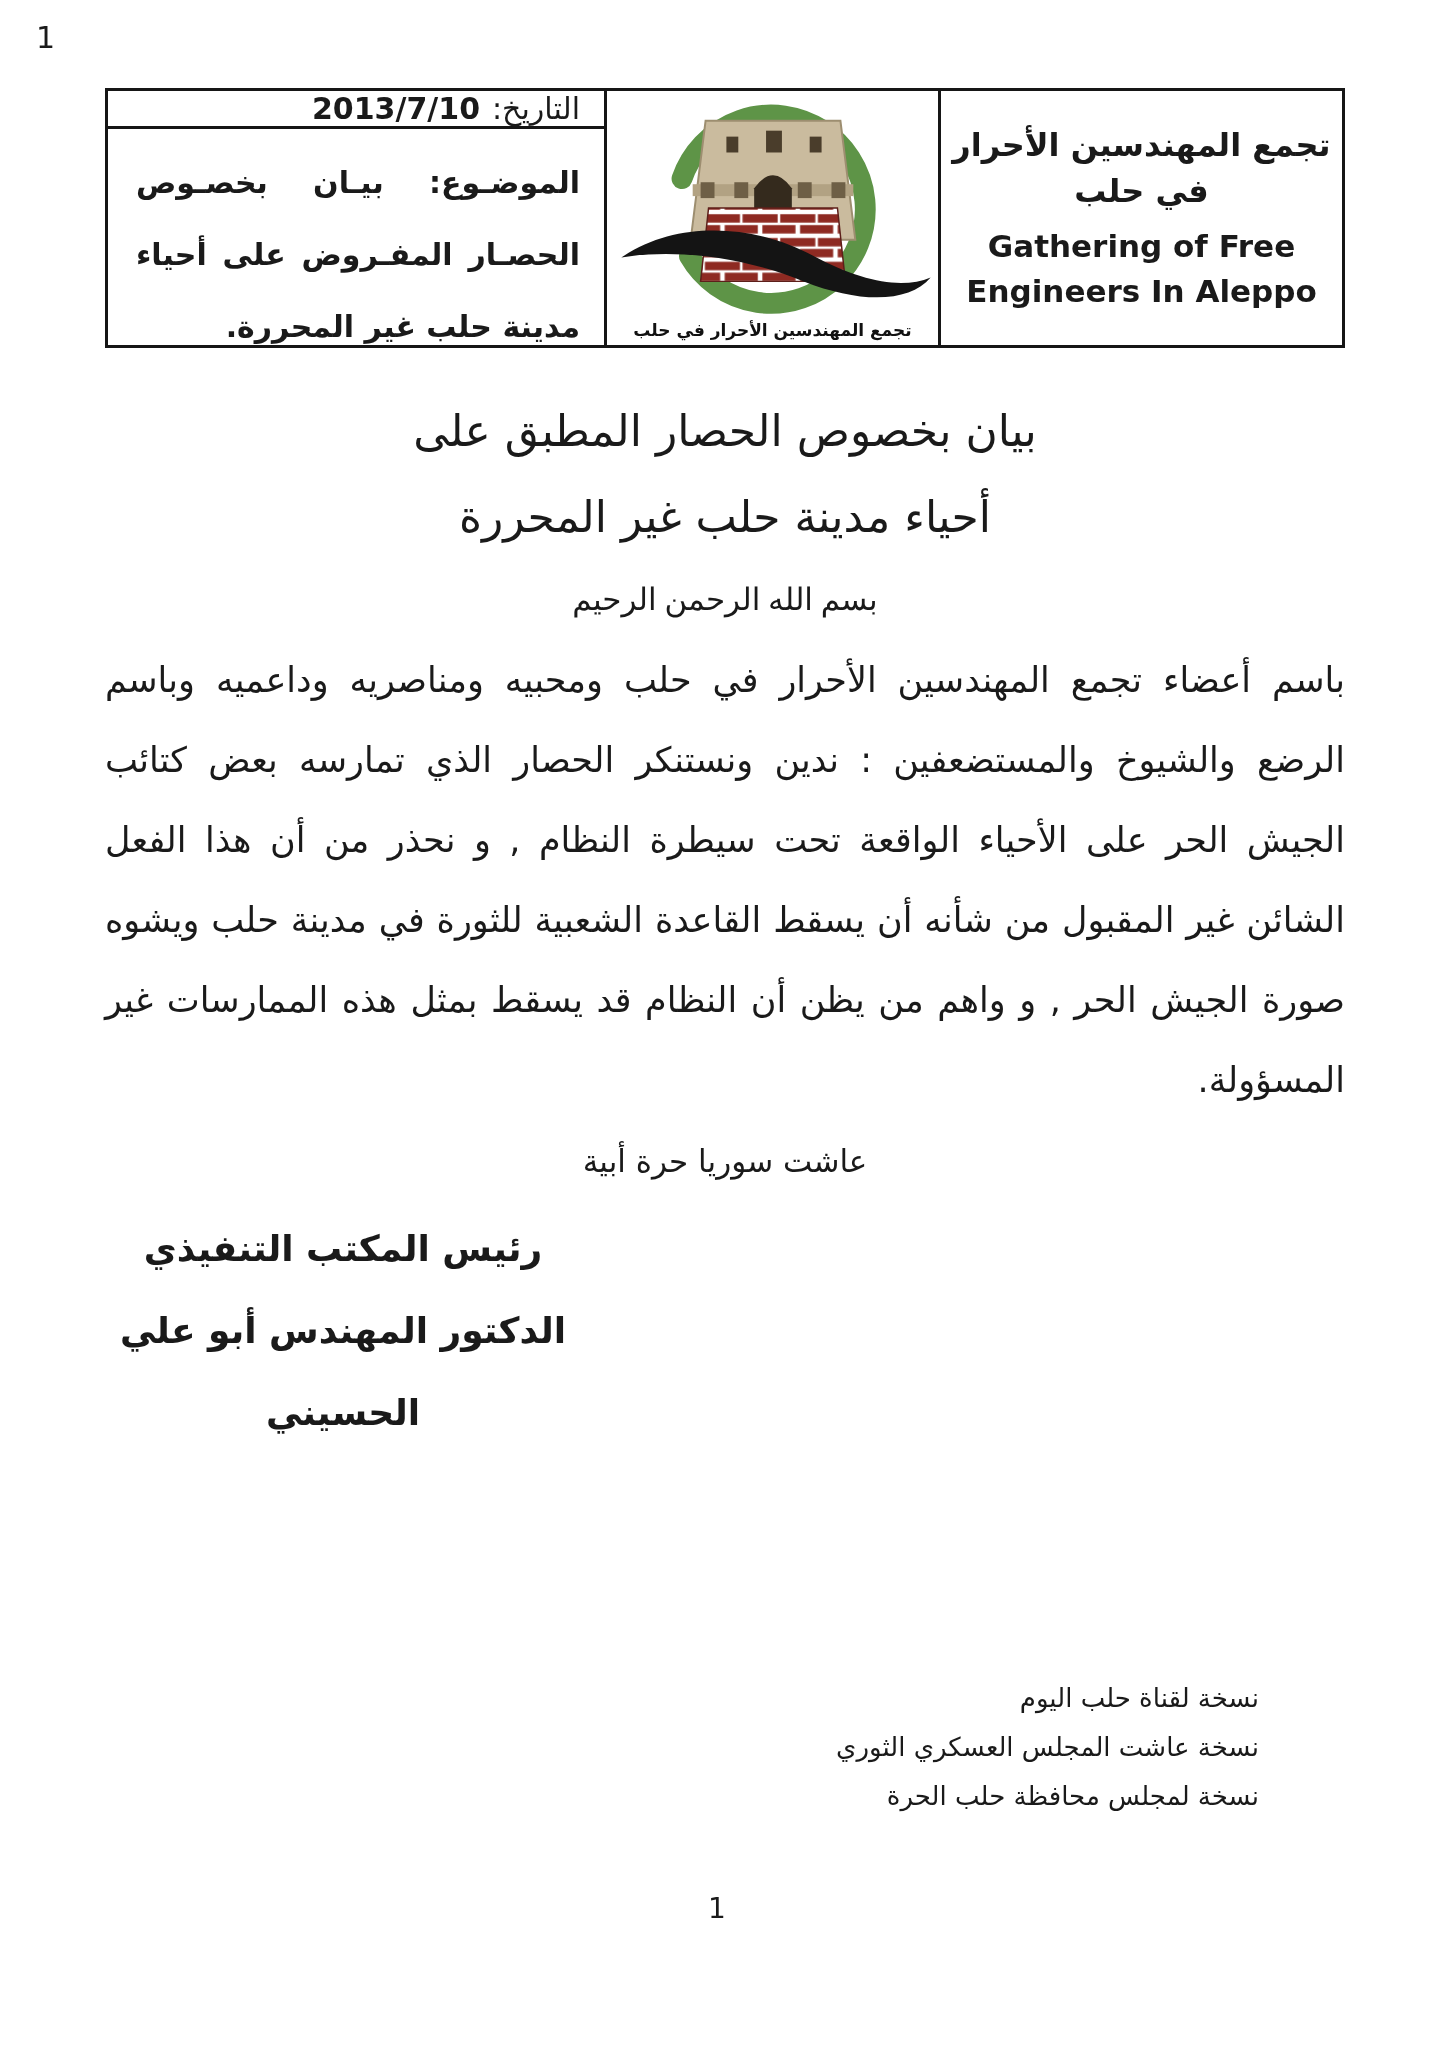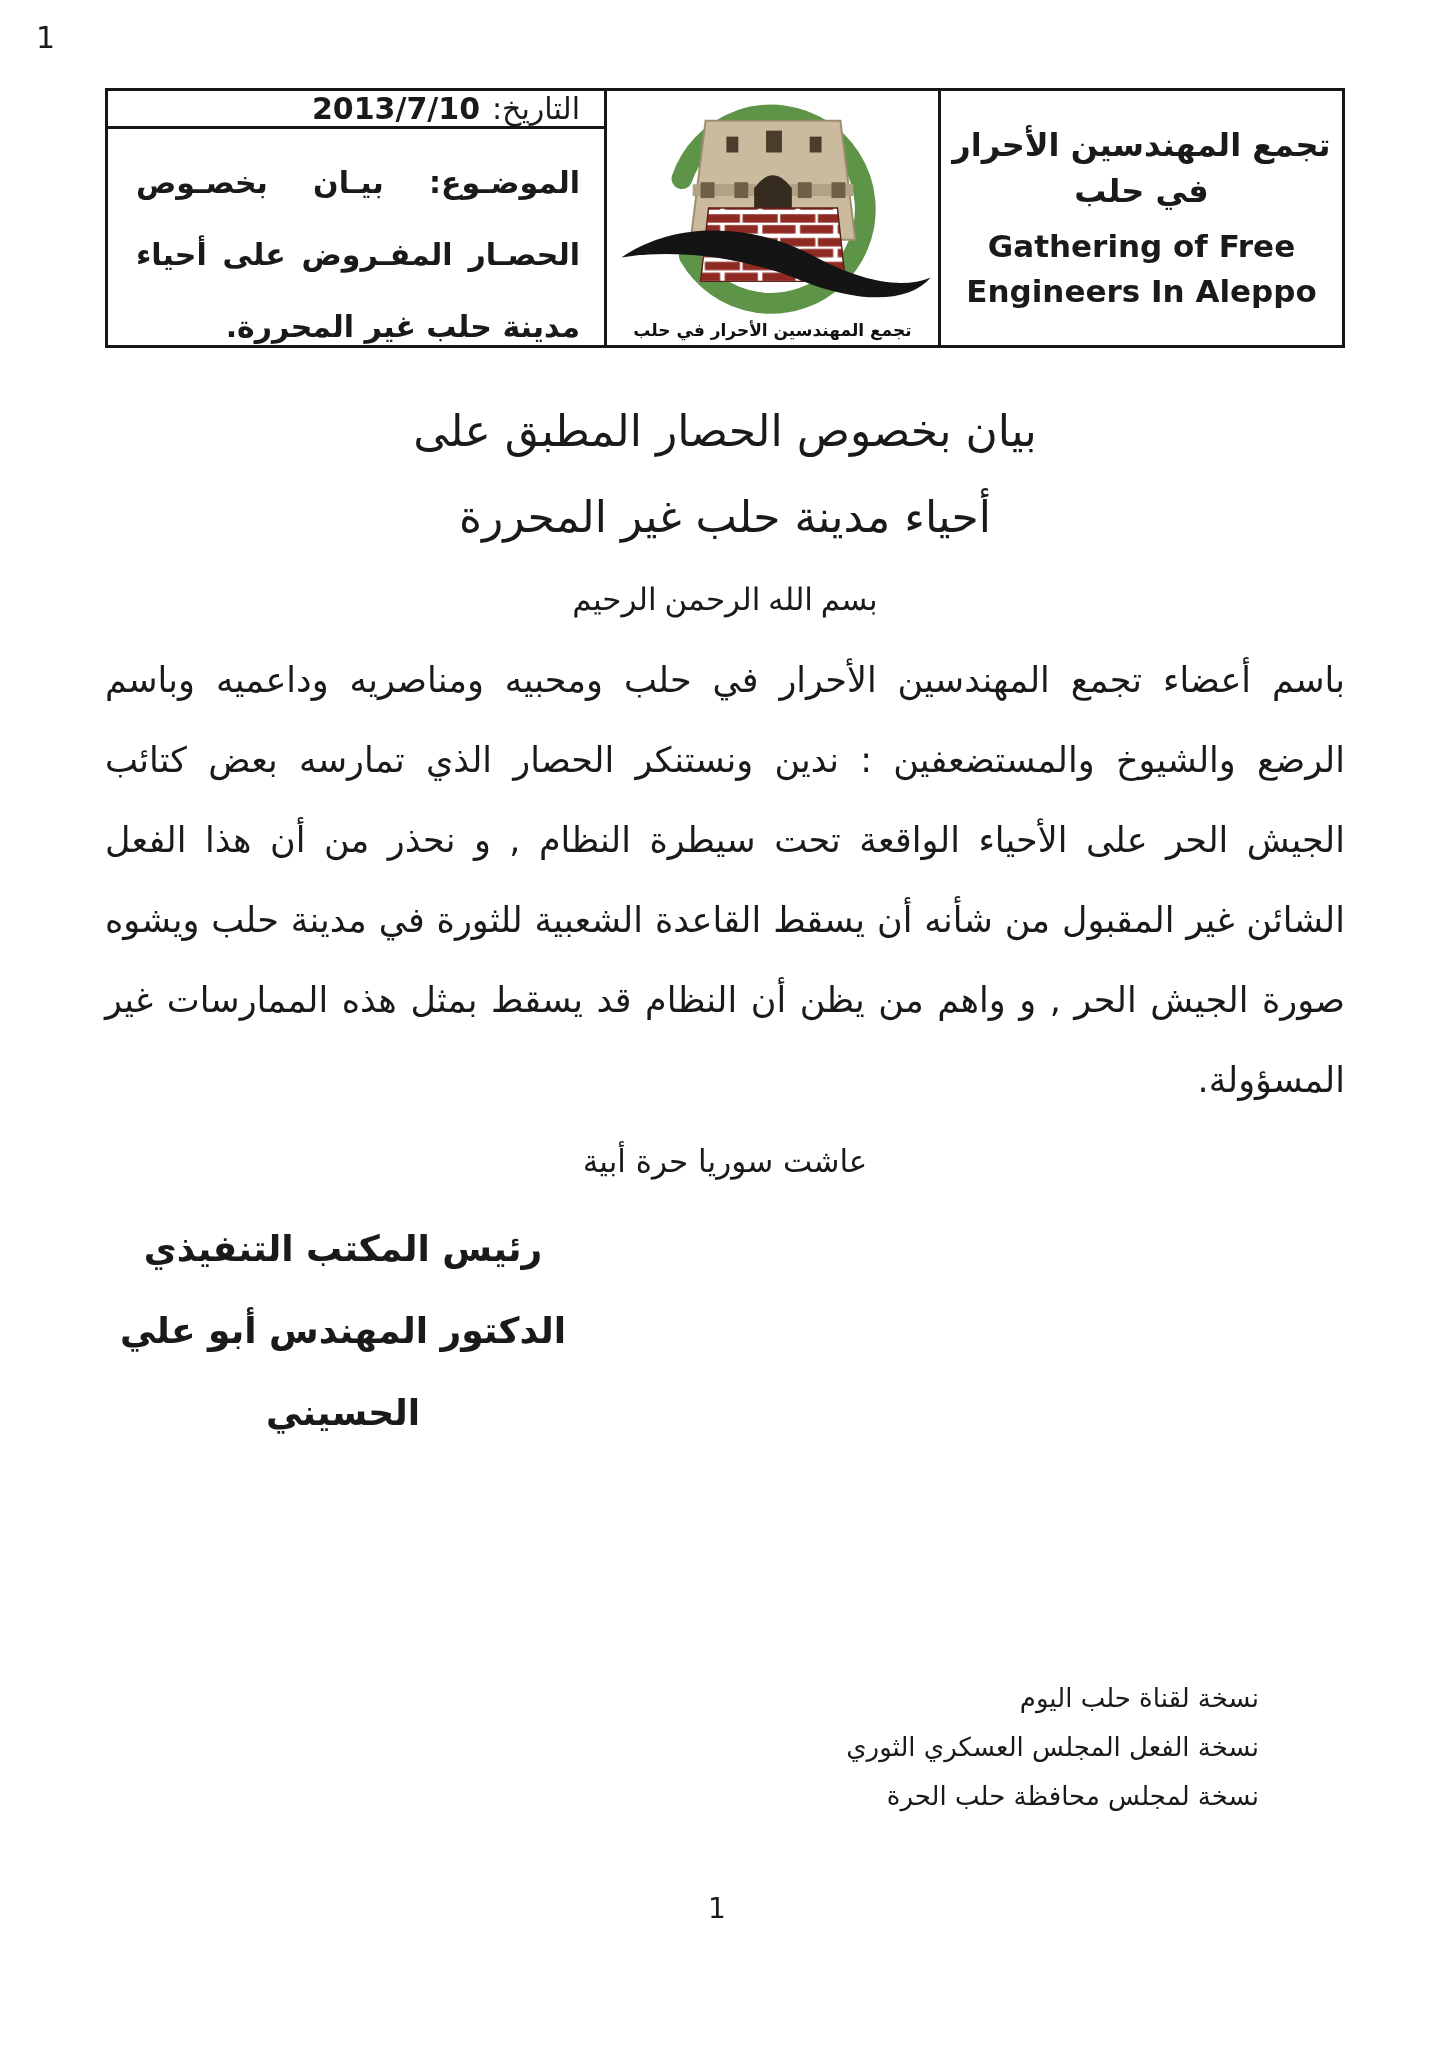--- a/index.html
+++ b/index.html
@@ -149,19 +149,19 @@
     <div class="slogan">عاشت سوريا حرة أبية</div>
 
     <div class="signature">
       <div class="sig-line">رئيس المكتب التنفيذي</div>
       <div class="sig-line">الدكتور المهندس أبو علي الحسيني</div>
     </div>
   </div>
 
   <div class="copies">
     <div class="copy-item">نسخة لقناة حلب اليوم</div>
-    <div class="copy-item">نسخة الفعل المجلس العسكري الثوري</div>
+    <div class="copy-item">نسخة عاشت المجلس العسكري الثوري</div>
     <div class="copy-item">نسخة لمجلس محافظة حلب الحرة</div>
   </div>
 
   <div class="pagenum-bottom">1</div>
 
 </div>
 
 </body></html>

